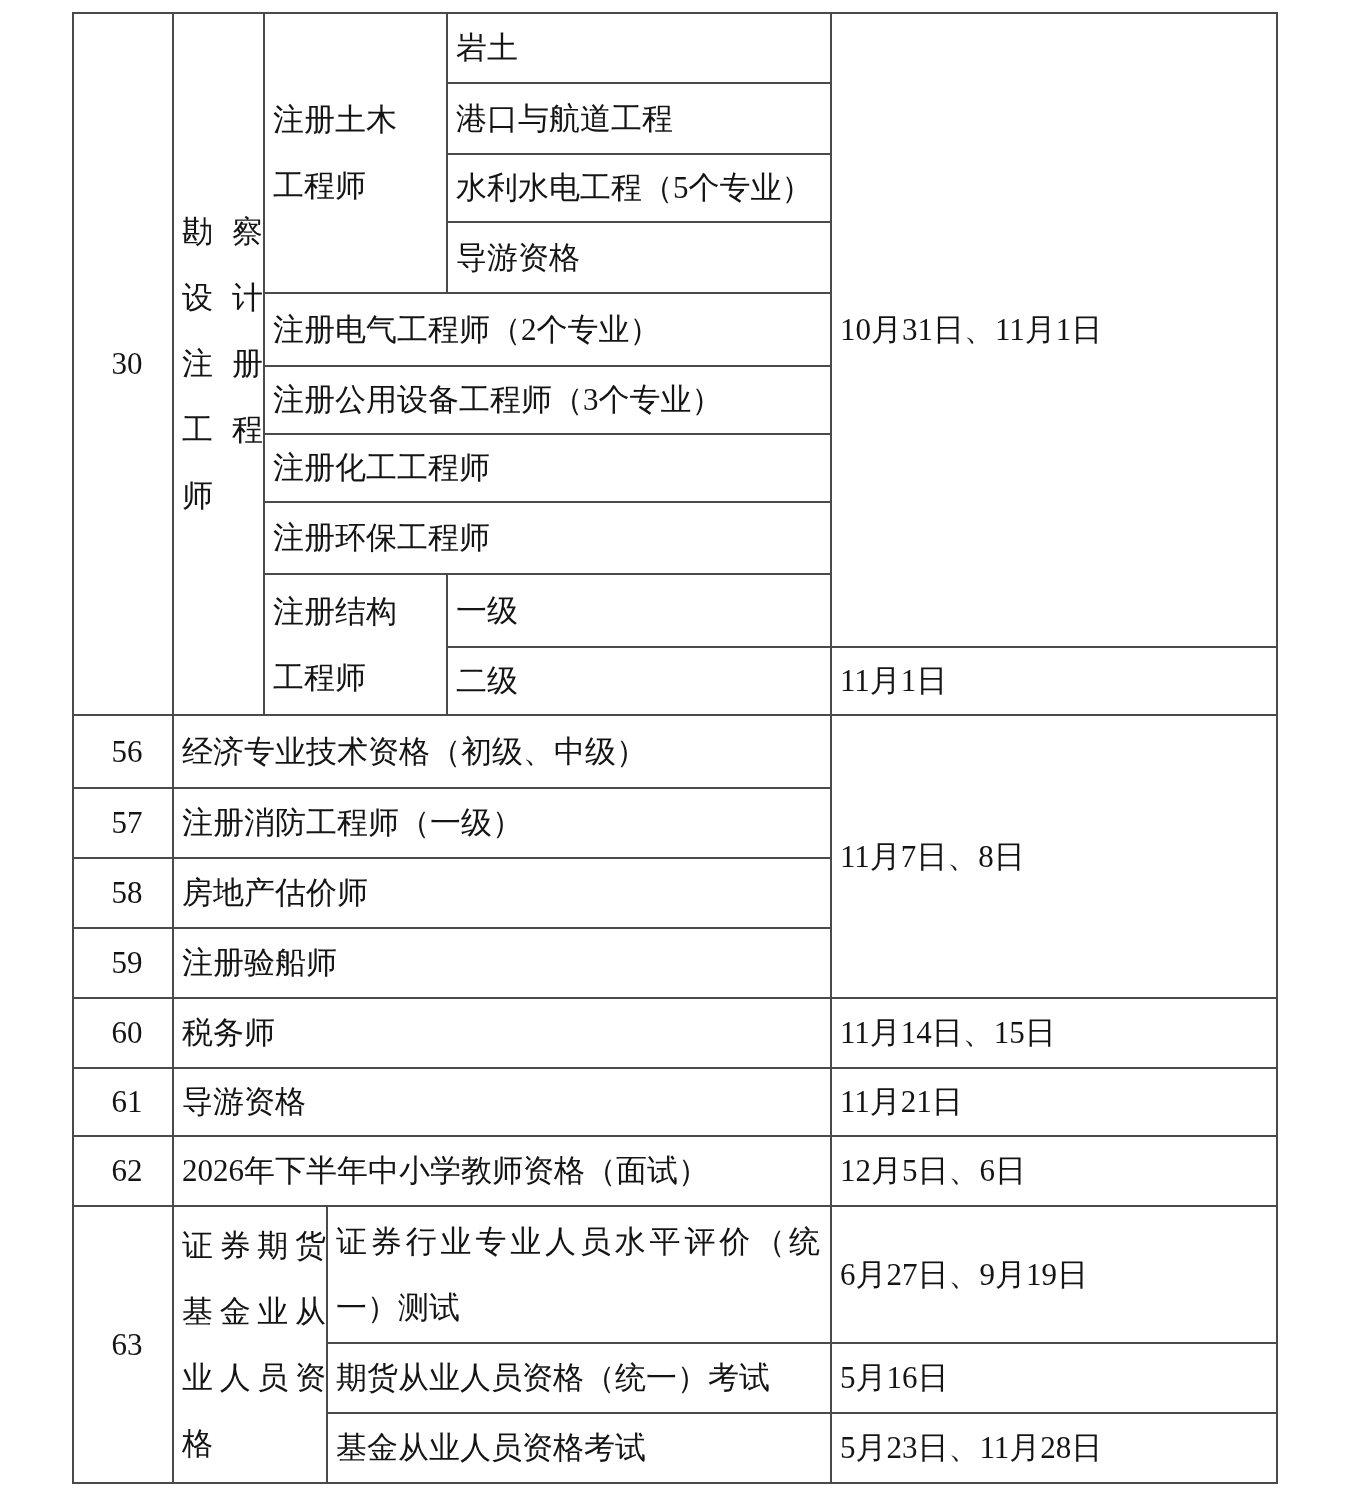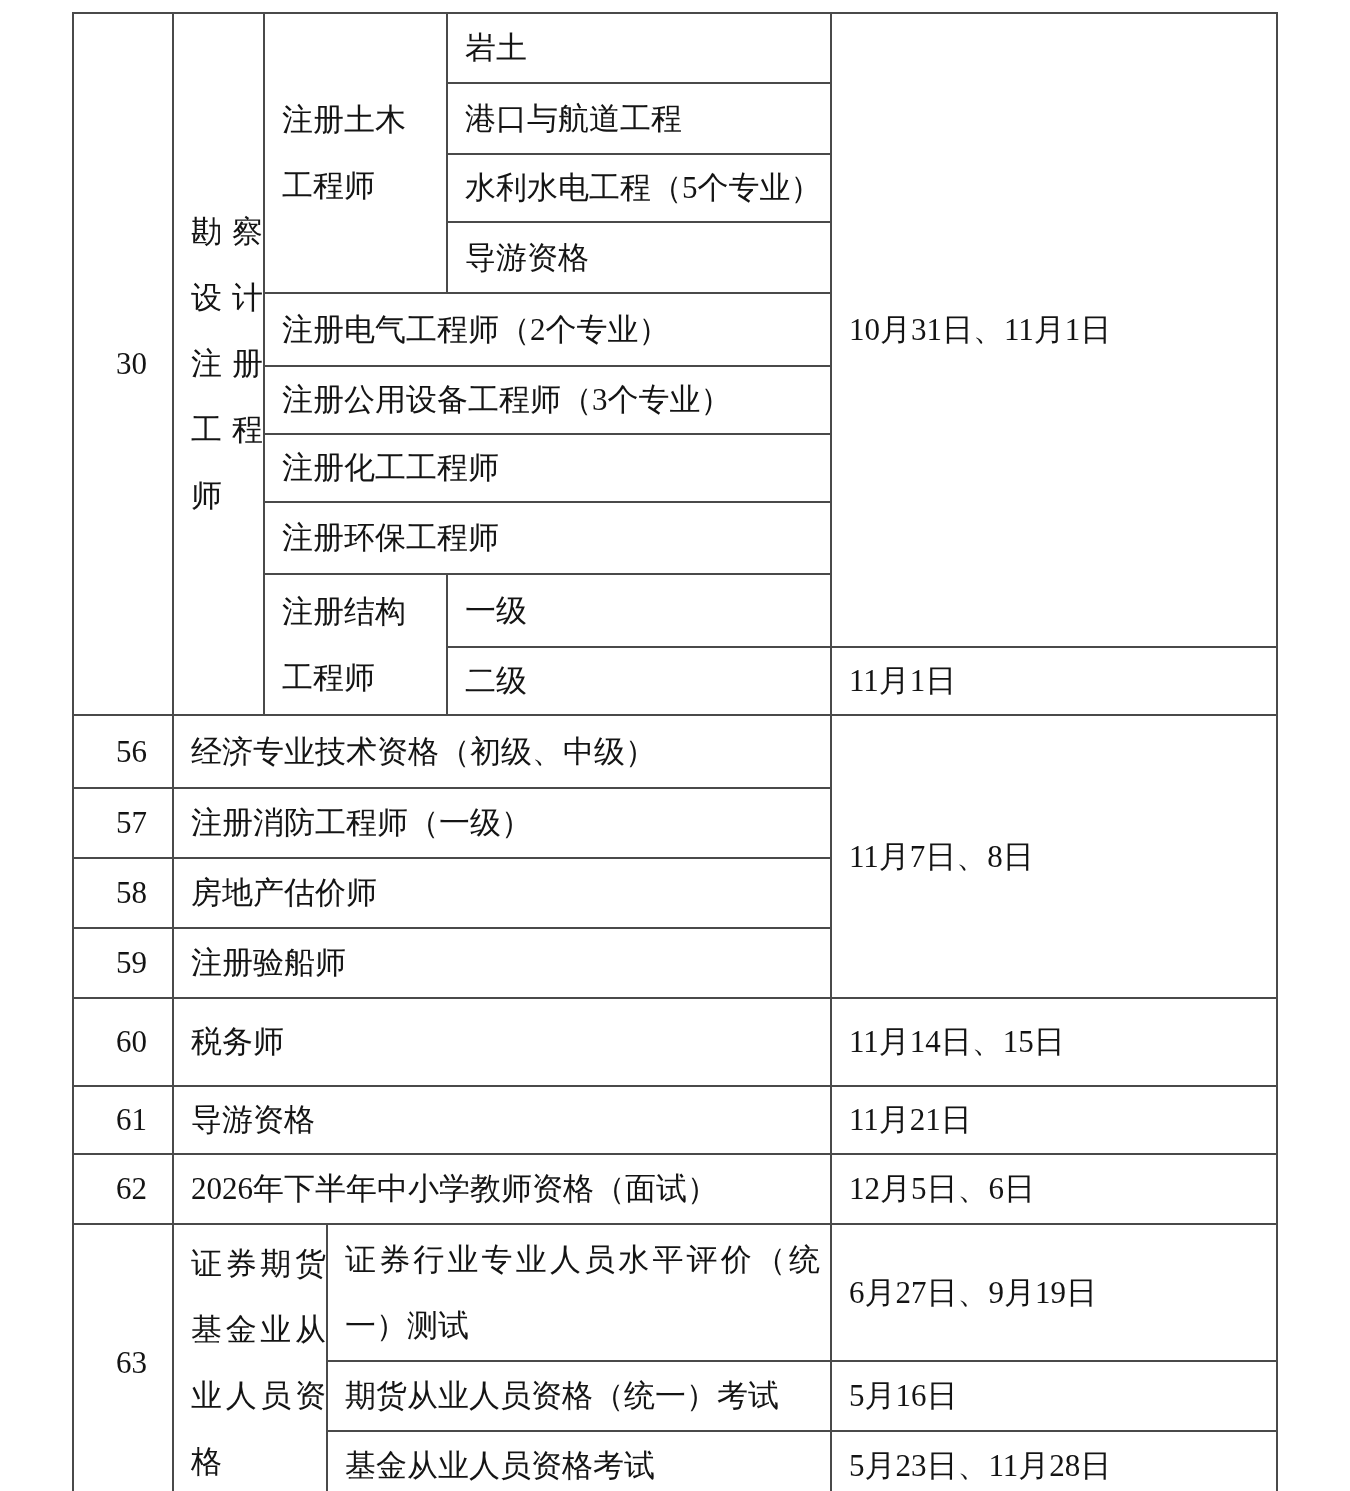--- a/index.html
+++ b/index.html
@@ -19,21 +19,21 @@
     position:absolute; left:72px; top:12px;
     width:1204px;
     border-collapse:collapse;
     table-layout:fixed;
   }
   table.sched td{
     border:2px solid var(--border-c);
     vertical-align:middle;
     font-size:31px;
     line-height:66px;
-    padding:0 0 0 17px;
+    padding:0 0 0 8px;
     overflow:hidden;
     word-break:break-all;
   }
   td.num{
     text-align:center;
     padding:0;
   }
   td.vcat{
     text-align:justify;
     text-justify:inter-ideograph;
@@ -113,21 +113,21 @@
     </tr>
     <tr style="height:70px">
       <td class="num">58</td>
       <td colspan="4">房地产估价师</td>
     </tr>
     <tr style="height:70px">
       <td class="num">59</td>
       <td colspan="4">注册验船师</td>
     </tr>
 
-    <tr style="height:88px">
+    <tr style="height:70px">
       <td class="num">60</td>
       <td colspan="4">税务师</td>
       <td class="date">11月14日、15日</td>
     </tr>
     <tr style="height:54px">
       <td class="num">61</td>
       <td colspan="4">导游资格</td>
       <td class="date">11月21日</td>
     </tr>
     <tr style="height:70px">

